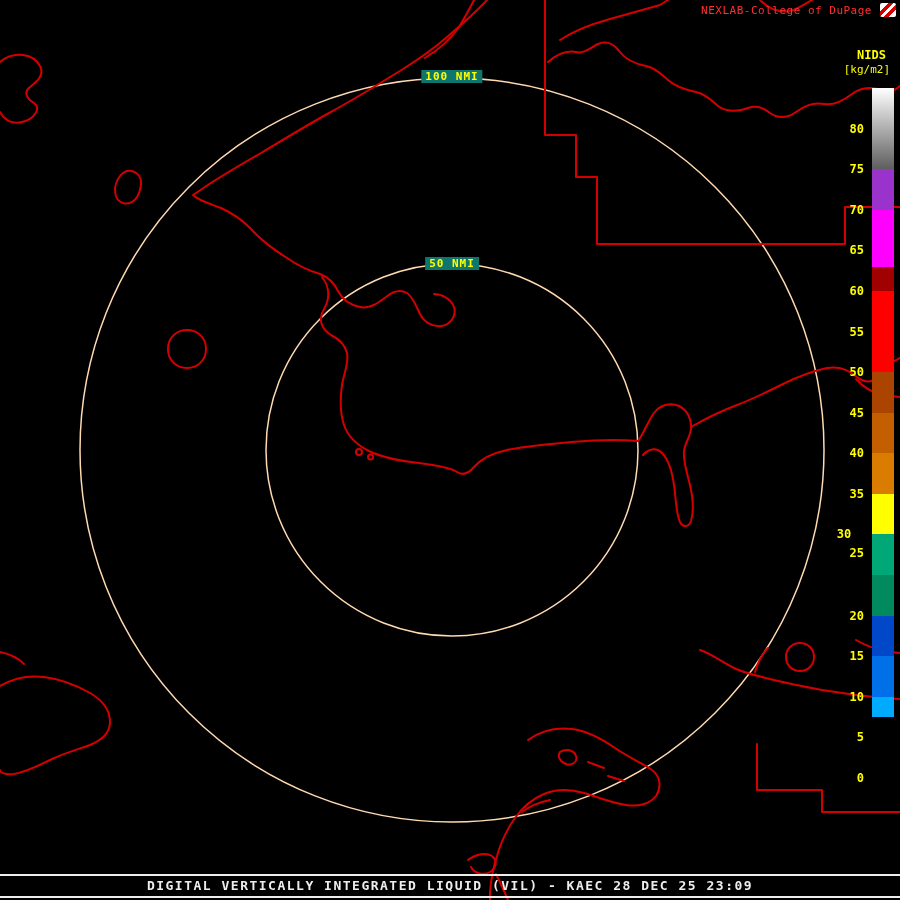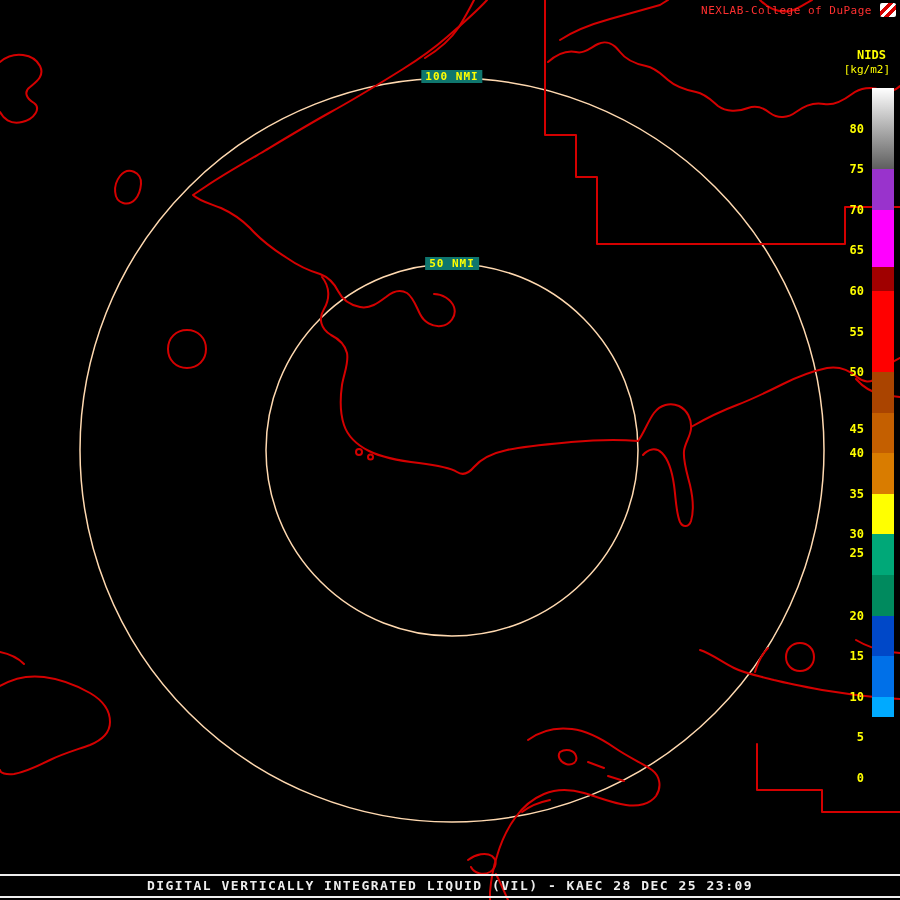--- a/index.html
+++ b/index.html
@@ -103,24 +103,24 @@
       <div class="cb-seg" style="top: 629.118px; height: 60.8824px; background: rgb(0, 0, 0);"></div>
     </div>
   <div id="ticks">
       <div class="cb-tick" style="top: 120.588px;">80</div>
       <div class="cb-tick" style="top: 161.176px;">75</div>
       <div class="cb-tick" style="top: 201.765px;">70</div>
       <div class="cb-tick" style="top: 242.353px;">65</div>
       <div class="cb-tick" style="top: 282.941px;">60</div>
       <div class="cb-tick" style="top: 323.529px;">55</div>
       <div class="cb-tick" style="top: 364.118px;">50</div>
-      <div class="cb-tick" style="top: 404.706px; margin-top: 16px;">45</div>
+      <div class="cb-tick" style="top: 404.706px;">45</div>
       <div class="cb-tick" style="top: 445.294px;">40</div>
       <div class="cb-tick" style="top: 485.882px;">35</div>
-      <div class="cb-tick" style="top: 526.471px;">30</div>
+      <div class="cb-tick" style="top: 526.471px; text-align: center;">30</div>
       <div class="cb-tick" style="top: 539px; margin-top: 6px;">25</div>
       <div class="cb-tick" style="top: 607.647px;">20</div>
       <div class="cb-tick" style="top: 648.235px; text-align: right;">15</div>
       <div class="cb-tick" style="top: 688.824px;">10</div>
       <div class="cb-tick" style="top: 729.412px;">5</div>
       <div class="cb-tick" style="top: 770px;">0</div>
     </div>
 
   <div class="hline top"></div>
   <div class="caption">DIGITAL VERTICALLY INTEGRATED LIQUID (VIL) - KAEC 28 DEC 25 23:09</div>

